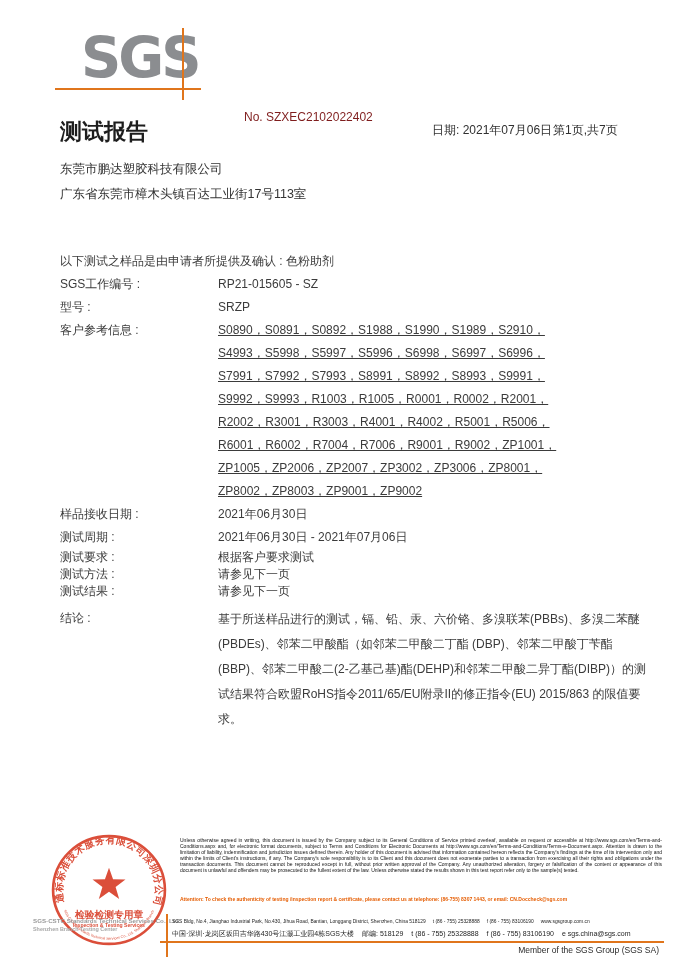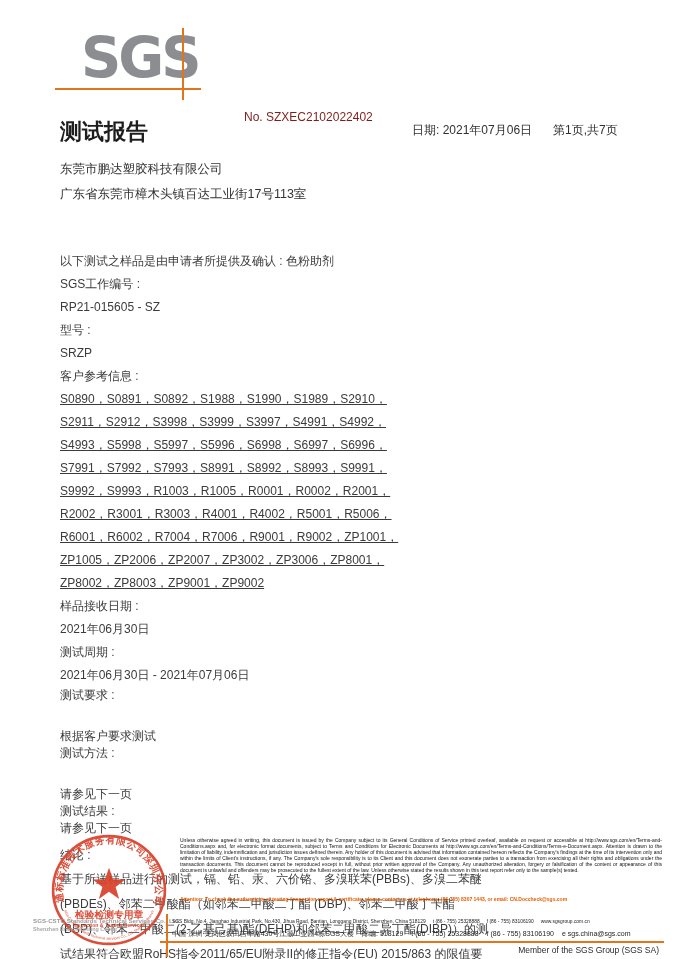--- a/index.html
+++ b/index.html
@@ -14,30 +14,30 @@
     position:absolute; left:81px; top:26px;
     font-size:56px; font-weight:bold; color:#8b8d90;
     letter-spacing:-3px; transform:scaleY(1.02);
     font-family:"DejaVu Sans","Liberation Sans",sans-serif;
   }
   .logo-hline { position:absolute; left:55px; top:88px; width:146px; height:2px; background:#e0751c; }
   .logo-vline { position:absolute; left:182px; top:28px; width:2px; height:72px; background:#e0751c; }
   
   .title { position:absolute; left:60px; top:117px; font-size:22px; font-weight:bold; color:#1d1d1d; }
   .report-no { position:absolute; left:244px; top:110px; font-size:12px; color:#7f1d1d; }
-  .hdr-date { position:absolute; left:412px; top:122px; font-size:12px; color:#303030; }
+  .hdr-date { position:absolute; left:432px; top:122px; font-size:12px; color:#303030; }
   .hdr-page { position:absolute; left:553px; top:122px; font-size:12px; color:#303030; }
   
   .company  { position:absolute; left:60px; top:161px; font-size:12.5px; color:#333; }
   .caddress { position:absolute; left:60px; top:186px; font-size:12.5px; color:#333; }
   
   .fields { position:absolute; left:60px; top:250px; width:590px; font-size:12px; color:#3b3b3b; }
   .intro  { line-height:23px; }
-  .frow   { display:flex; line-height:23px;flex-direction:column; }
-  .frow.tight { line-height:17px;gap:24px; }
+  .frow   { display:flex; line-height:23px; }
+  .frow.tight { line-height:17px; }
   .frow.result { line-height:17px; }
   .frow.concl { margin-top:7px; }
   .flabel { width:158px; flex:none; }
   .fvalue { flex:1; }
   .ref-line { line-height:23px;text-decoration:underline; }
   .concl-text { width:434px; line-height:25px; }
   
   .disclaimer {
     position:absolute; left:180px; top:838px; width:482px;
     font-size:5px; line-height:5.9px; color:#121212; text-align:justify;
@@ -88,21 +88,20 @@
 
     <div class="frow">
       <div class="flabel">型号 :</div>
       <div class="fvalue">SRZP</div>
     </div>
 
     <div class="frow">
       <div class="flabel">客户参考信息 :</div>
       <div class="fvalue">
         <div class="ref-line">S0890，S0891，S0892，S1988，S1990，S1989，S2910，</div>
-        <div class="ref-line">S2911，S2912，S3998，S3999，S3997，S4991，S4992，</div>
         <div class="ref-line">S4993，S5998，S5997，S5996，S6998，S6997，S6996，</div>
         <div class="ref-line">S7991，S7992，S7993，S8991，S8992，S8993，S9991，</div>
         <div class="ref-line">S9992，S9993，R1003，R1005，R0001，R0002，R2001，</div>
         <div class="ref-line">R2002，R3001，R3003，R4001，R4002，R5001，R5006，</div>
         <div class="ref-line">R6001，R6002，R7004，R7006，R9001，R9002，ZP1001，</div>
         <div class="ref-line">ZP1005，ZP2006，ZP2007，ZP3002，ZP3006，ZP8001，</div>
         <div class="ref-line">ZP8002，ZP8003，ZP9001，ZP9002</div>
       </div>
     </div>
 

